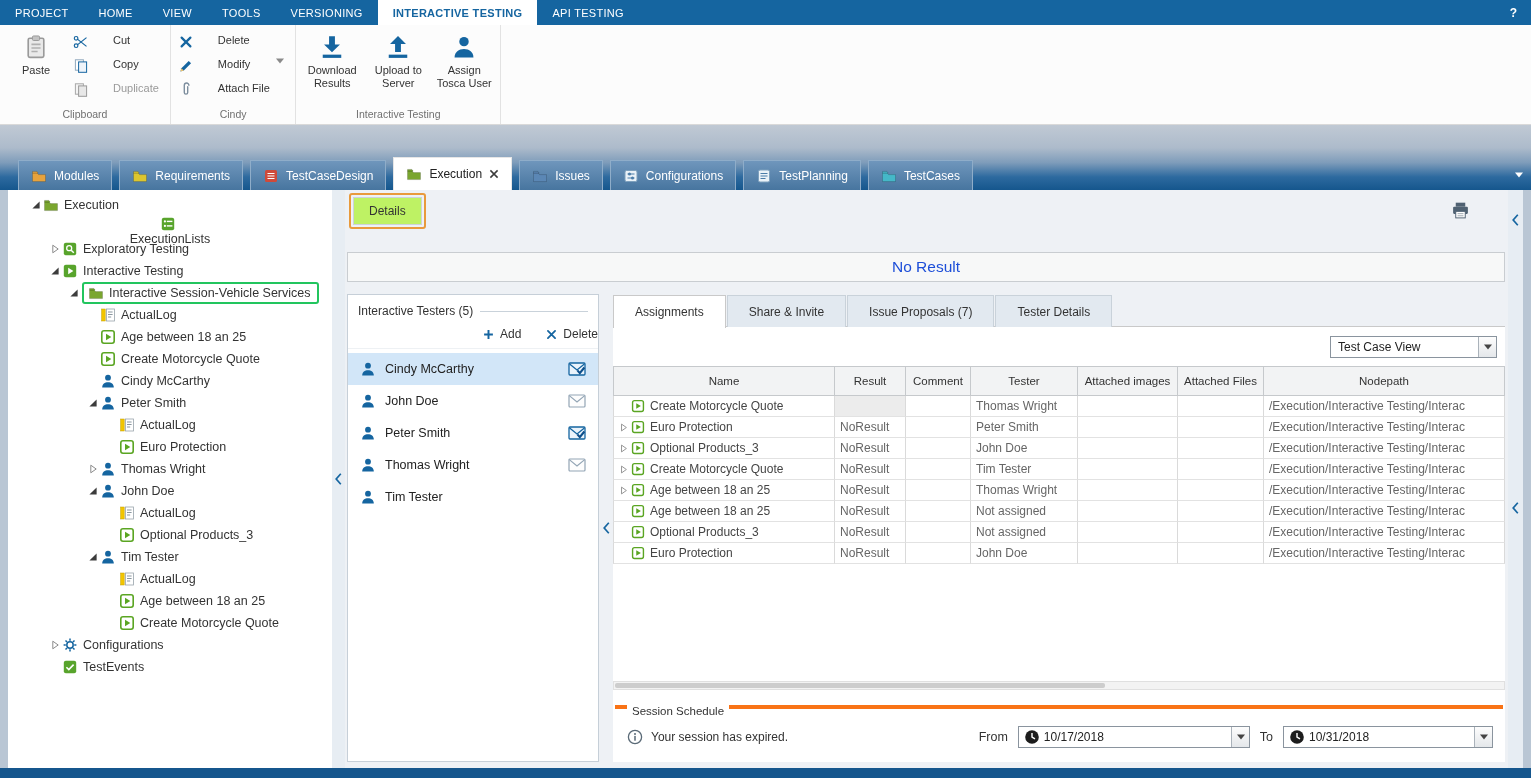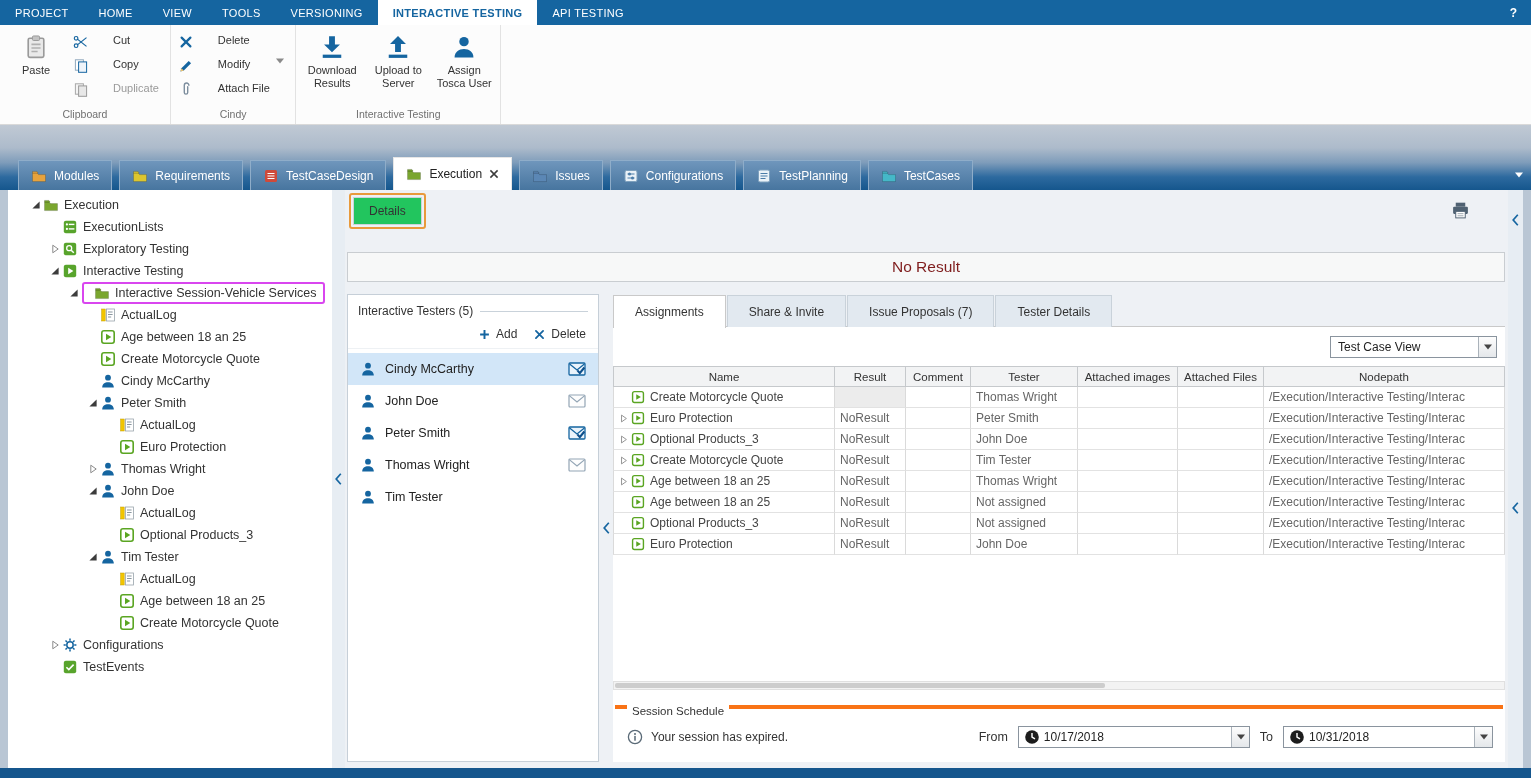--- a/index.html
+++ b/index.html
@@ -48,36 +48,36 @@
 #splitter-left{position:absolute;left:332px;top:0;width:13px;bottom:0;background:#e7edf3;display:flex;align-items:center;justify-content:center}
 #right-strip{position:absolute;right:8px;top:0;width:15px;bottom:0;background:#e7edf3}
 #right-strip .chev{position:absolute;left:4px}
 #statusbar{position:absolute;left:0;bottom:0;right:0;height:10px;background:#15568d}
 
 
 .trow{height:22px;display:flex;align-items:center;font-size:12.5px;color:#333;white-space:nowrap;cursor:default}
 .texp{width:15px;display:flex;justify-content:center;align-items:center;flex:none}
 .texp svg{width:10px;height:10px}
 .trow .ic{margin-right:5px}
-.hl-box{display:flex;align-items:center;border:2px solid #d946ef;border-radius:3px;height:22px;padding:0 7px 0 10px;margin-left:1px}
+.hl-box{display:flex;align-items:center;border:2px solid #22c55e;border-radius:3px;height:22px;padding:0 7px 0 4px;margin-left:1px}
 
 
 #content{position:absolute;left:345px;top:0;right:23px;bottom:0;background:#eef1f5}
 #details-anno{position:absolute;left:4px;top:3px;border:2px solid #e89a3c;border-radius:3px;padding:2px;display:inline-block}
-#details-tab{background:#22c55e;border:1px solid #cdd3d9;padding:6px 15px;font-size:12px;color:#333}
+#details-tab{background:#bef264;border:1px solid #cdd3d9;padding:6px 15px;font-size:12px;color:#333}
 #print-btn{position:absolute;right:38px;top:11px;cursor:default}
-#noresult{position:absolute;left:2px;right:3px;top:62px;height:30px;background:#f7f8f8;border:1px solid #c9cdd1;display:flex;align-items:center;justify-content:center;font-size:15.5px;color:#7f1d1d}
+#noresult{position:absolute;left:2px;right:3px;top:62px;height:30px;background:#f7f8f8;border:1px solid #c9cdd1;display:flex;align-items:center;justify-content:center;font-size:15.5px;color:#1d4ed8}
 #content-body{position:absolute;left:2px;right:3px;top:104px;bottom:6px}
 
 
 #testers-panel{position:absolute;left:0;top:0;width:252px;bottom:0;background:#fff;border:1px solid #c6cfd8}
 #tp-title-row{display:flex;align-items:center;padding:9px 10px 0}
 #tp-title{font-size:12px;color:#333;white-space:nowrap}
 #tp-title-line{flex:1;height:1px;background:#c9d2da;margin-left:7px}
-#tp-actions{display:flex;justify-content:flex-end;gap:16px;padding:9px 12px 7px;font-size:12px;color:#333;border-bottom:1px solid #eef1f4}
+#tp-actions{display:flex;justify-content:flex-end;gap:24px;padding:9px 0 7px;font-size:12px;color:#333;border-bottom:1px solid #eef1f4}
 .tp-action{display:flex;align-items:center;gap:5px;cursor:default}
 .tp-action .ic{width:13px;height:13px}
 #tester-list{margin-top:4px}
 .tester-row{height:32px;display:flex;align-items:center;padding:0 12px;gap:9px;font-size:12.5px;color:#222;cursor:default}
 .tester-row.selected{background:#d2e6f8}
 .tester-row .envelope{margin-left:auto}
 #splitter-mid{position:absolute;left:253px;top:0;width:13px;bottom:0;display:flex;align-items:center;justify-content:center}
 
 
 #right-pane{position:absolute;left:266px;right:0;top:0;bottom:0}
@@ -86,21 +86,21 @@
 .ctab.active{height:33px;background:#fff;border-color:#c9c9c9;margin-bottom:-1px}
 #pane-body{position:absolute;left:0;right:0;top:32px;bottom:0;background:#fff;border-top:1px solid #c9c9c9}
 
 #view-select{position:absolute;top:9px;right:8px;width:167px;height:22px;border:1px solid #8a949e;background:#fff;display:flex;align-items:center;font-size:12px;color:#222;cursor:default}
 #view-select .vval{flex:1;padding-left:7px;white-space:nowrap;overflow:hidden}
 .combo-arrow{width:18px;align-self:stretch;border-left:1px solid #aab2ba;background:linear-gradient(#fdfdfd,#e4e7ea);display:flex;align-items:center;justify-content:center;color:#444}
 
 
 #assign-table{position:absolute;left:0;right:0;top:39px;font-size:12px}
 #table-head,.tr{display:grid;grid-template-columns:222px 71px 65px 107px 100px 86px minmax(0,1fr)}
-.th{height:21px;background:#f2f3f4;border-top:1px solid #c6c9cc;border-bottom:1px solid #c6c9cc;border-right:1px solid #c6c9cc;display:flex;align-items:center;justify-content:center;color:#333;font-size:11.5px;white-space:nowrap;overflow:hidden;cursor:default}
+.th{height:30px;background:#f2f3f4;border-top:1px solid #c6c9cc;border-bottom:1px solid #c6c9cc;border-right:1px solid #c6c9cc;display:flex;align-items:center;justify-content:center;color:#333;font-size:11.5px;white-space:nowrap;overflow:hidden;cursor:default}
 .th:first-child{border-left:1px solid #c6c9cc}
 .td{height:21px;border-bottom:1px solid #e2e2e2;border-right:1px solid #dadada;display:flex;align-items:center;padding:0 5px;color:#666;overflow:hidden;white-space:nowrap;cursor:default}
 .tr .td:first-child{border-left:1px solid #dadada}
 .td.namecell{color:#444;padding-left:2px}
 .td.cell-disabled{background:#ececec}
 .rowexp{width:15px;flex:none;display:flex;justify-content:center;align-items:center}
 .rowexp svg{width:9px;height:9px}
 .namecell .ic{margin:0 5px 0 0}
 
 
@@ -352,21 +352,21 @@
           </svg>
         </span>
         <span class="ic">
           <svg viewBox="0 0 16 16">
             <path d="M1.5 5h4.8l1.2 1.6h7V13.6H1.5z" fill="#7aa62f" stroke="rgba(0,0,0,.28)" stroke-width=".6"></path>
             <path d="M1.5 5V3.4h4.4l1.2 1.6z" fill="#7aa62f" stroke="rgba(0,0,0,.28)" stroke-width=".6"></path>
           </svg>
         </span>
         <span class="tlabel">Execution</span>
       </div>
-      <div class="trow" style="padding-left: 39px;">
+      <div class="trow" style=" flex-direction: column;">
         <span class="texp"></span>
         <span class="ic">
           <svg viewBox="0 0 16 16">
             <rect x="1.8" y="1.8" width="12.4" height="12.4" rx="2" fill="#58a42c"></rect>
             <circle cx="4.9" cy="5.4" r="1.1" fill="#fff"></circle>
             <rect x="6.8" y="4.7" width="5.6" height="1.4" fill="#fff"></rect>
             <circle cx="4.9" cy="9.9" r="1.1" fill="#fff"></circle>
             <rect x="6.8" y="9.2" width="5.6" height="1.4" fill="#fff"></rect>
           </svg>
         </span>

